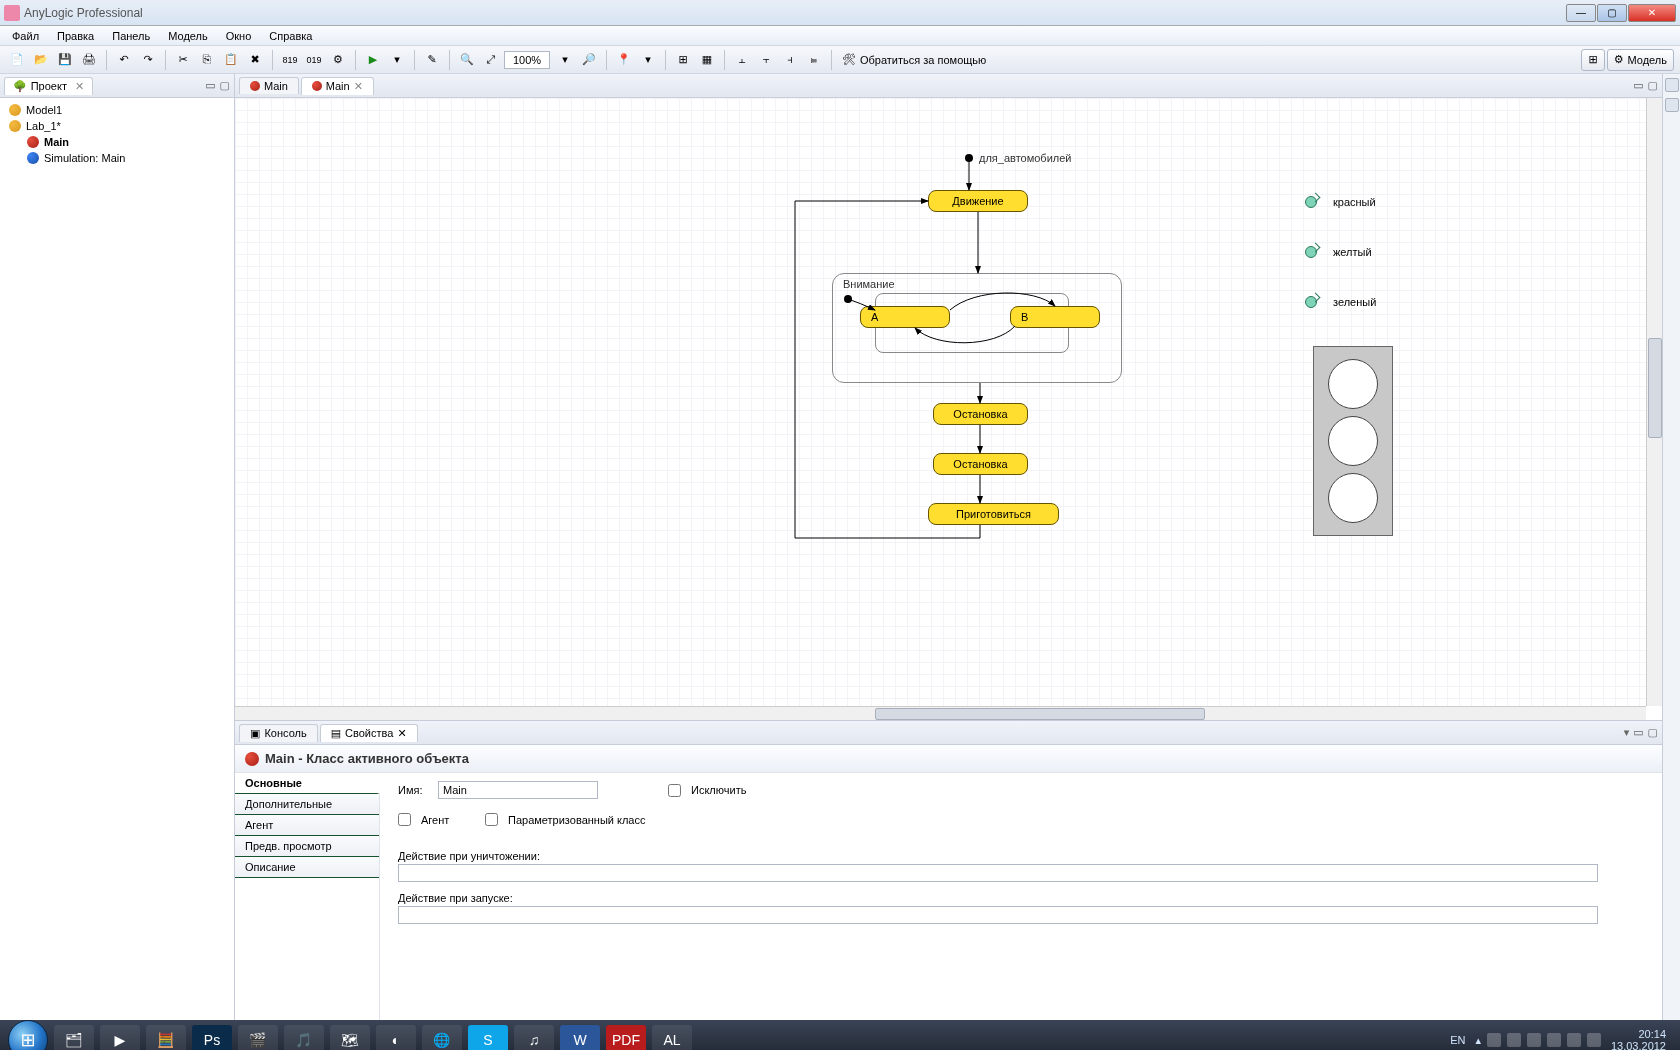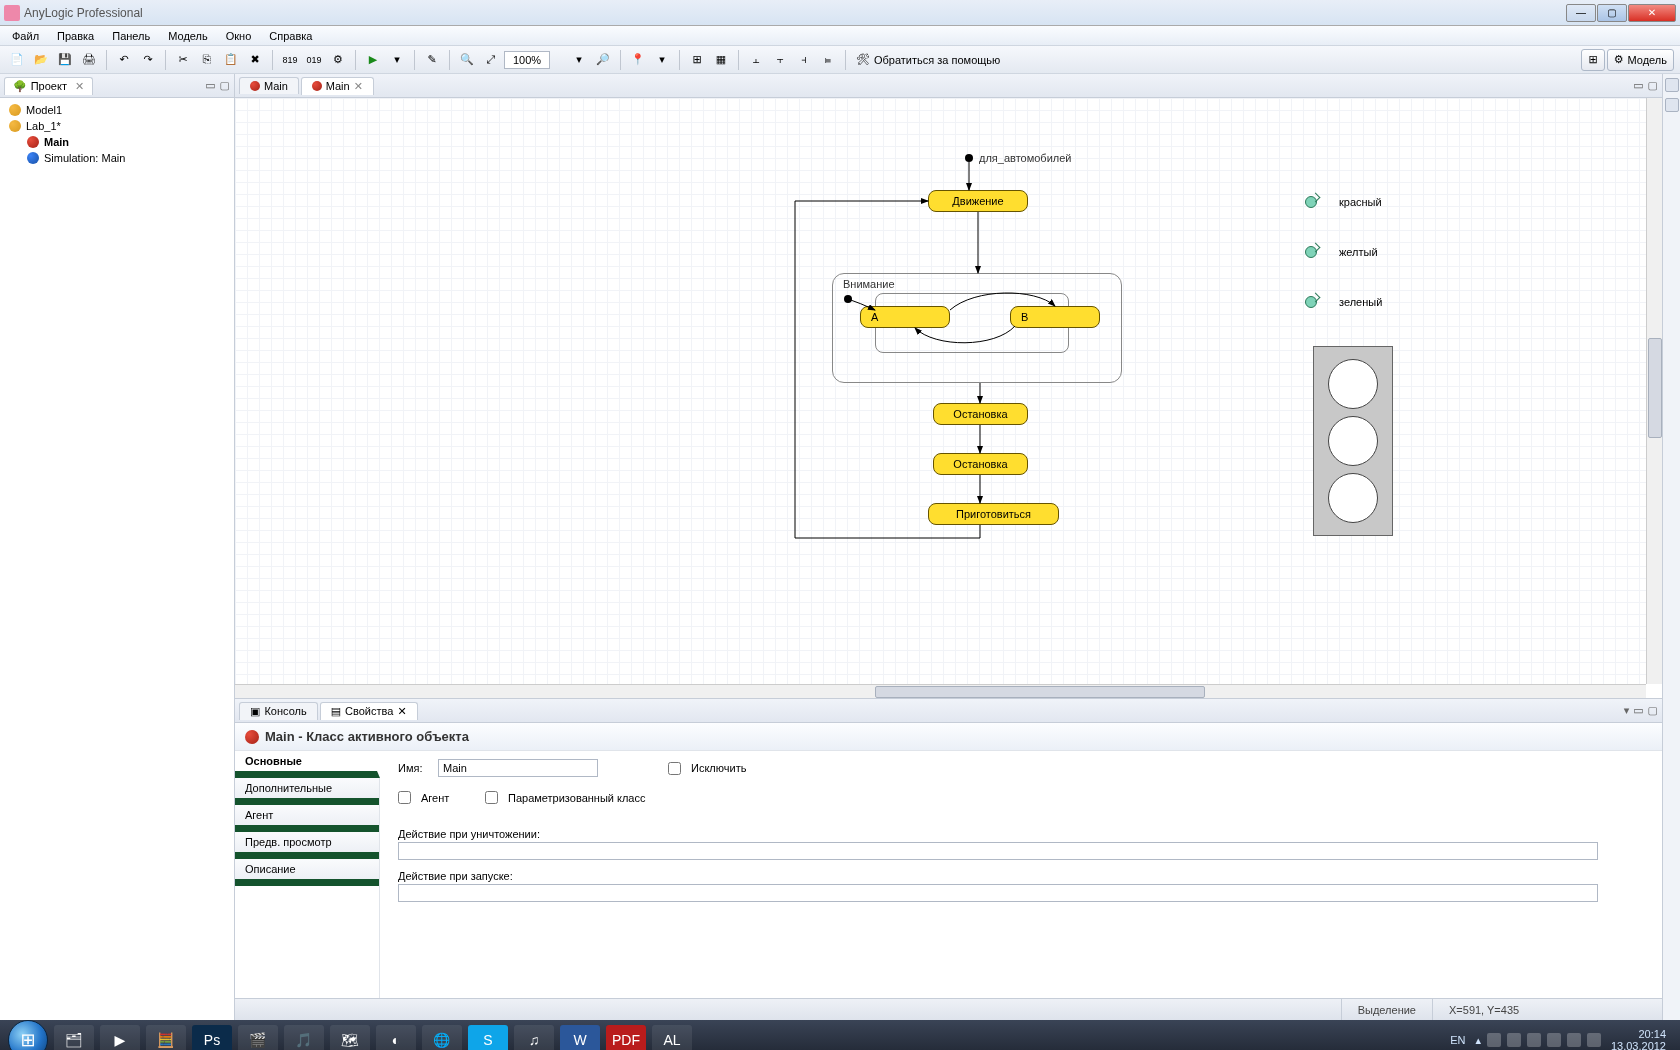--- a/index.html
+++ b/index.html
@@ -15,21 +15,21 @@
 .winbtns .max { background: linear-gradient(#d0e0f4,#aac4e6); }
 
 
 .menubar { height: 20px; background: linear-gradient(#fafcff,#e8eef6); border-bottom: 1px solid #cfd6e0; padding: 0 4px; display: flex; align-items: center; gap: 2px; }
 .menubar span { padding: 2px 8px; cursor: default; }
 
 
 .toolbar { height: 28px; background: linear-gradient(#f6f8fc,#e4e9f1); border-bottom: 1px solid #cfd6e0; display: flex; align-items: center; padding: 0 6px; gap: 2px; }
 .tbtn { width: 22px; height: 22px; display: inline-flex; align-items: center; justify-content: center; border-radius: 2px; }
 .tbsep { width: 1px; height: 20px; background: #c0c6d0; margin: 0 4px; }
-.zoom-box { display: flex; align-items: center; gap: 18px; border: 0; }
+.zoom-box { display: flex; align-items: center; gap: 4px; border: 0; }
 .zoom-box input { width: 46px; height: 18px; border: 1px solid #b0b8c5; text-align: center; font-size: 11px; }
 .help-link { display: flex; align-items: center; gap: 4px; margin-left: 4px; }
 .model-btn { margin-left: auto; display: flex; gap: 2px; }
 .model-btn button { height: 22px; padding: 0 6px; border: 1px solid #adb8c8; background: linear-gradient(#fff,#e6e9f0); border-radius: 3px; display: flex; align-items: center; gap: 4px; }
 
 
 .main-row { display: flex; height: calc(1050px - 26px - 20px - 28px - 30px); }
 
 
 .tree-panel { width: 235px; border-right: 1px solid #c6cdd8; display: flex; flex-direction: column; background: #fff; }
@@ -58,41 +58,41 @@
 .canvas {
   position: absolute; left: 0; top: 0; right: 16px; bottom: 14px;
   background-color: #fff;
   background-image: linear-gradient(#f1f3f7 1px, transparent 1px), linear-gradient(90deg, #f1f3f7 1px, transparent 1px);
   background-size: 12px 12px;
 }
 .state { position: absolute; background: #ffde2f; border: 1px solid #665400; border-radius: 8px; padding: 4px 14px; text-align: center; font-size: 11px; }
 .composite { position: absolute; border: 1px solid #888; border-radius: 12px; background: transparent; }
 .entry-dot { position: absolute; width: 8px; height: 8px; background: #000; border-radius: 50%; }
 .label { position: absolute; font-size: 11px; color: #333; }
-.event-item { position: absolute; display: flex; align-items: center; gap: 22px; }
+.event-item { position: absolute; display: flex; align-items: center; gap: 16px; }
 .event-icon { width: 12px; height: 12px; border-radius: 50%; background: #7fd3b8; border: 1px solid #2c7a5a; position: relative; }
 .event-icon::after { content: ""; position: absolute; width: 6px; height: 6px; border: 1.5px solid #2c7a5a; border-left: none; border-bottom: none; transform: rotate(45deg); top: -3px; right: -3px; }
 .traffic-light { position: absolute; width: 80px; height: 190px; background: #c8c8c8; border: 1px solid #666; display: flex; flex-direction: column; align-items: center; justify-content: space-around; padding: 8px 0; }
 .tl-circle { width: 50px; height: 50px; border-radius: 50%; background: #fff; border: 1px solid #444; }
 .hscroll { position: absolute; left: 0; right: 16px; bottom: 0; height: 14px; background: #f0f0f0; border-top: 1px solid #ccc; }
 .hthumb { position: absolute; height: 12px; top: 1px; background: #d5d9e2; border: 1px solid #a8b0bd; border-radius: 2px; }
 .vscroll { position: absolute; top: 0; bottom: 14px; right: 0; width: 16px; background: #f0f0f0; border-left: 1px solid #ccc; }
 .vthumb { position: absolute; width: 14px; left: 1px; background: #d5d9e2; border: 1px solid #a8b0bd; border-radius: 2px; }
 
 
 .props-panel { height: 300px; border-top: 1px solid #c6cdd8; display: flex; flex-direction: column; background: #fff; }
 .props-tabs { height: 24px; background: linear-gradient(#f0f3f9,#e2e7f0); border-bottom: 1px solid #c6cdd8; display: flex; align-items: center; padding: 0 4px; gap: 2px; }
 .ptab { display: flex; align-items: center; gap: 4px; padding: 2px 10px; border: 1px solid #c6cdd8; border-bottom: none; background: #f2f4f8; border-radius: 3px 3px 0 0; }
 .ptab.active { background: #fff; }
 .props-header { padding: 6px 10px; border-bottom: 1px solid #e0e4ea; display: flex; align-items: center; gap: 6px; background: linear-gradient(#fcfdff,#ebf0f7); }
 .props-header .ico { width: 14px; height: 14px; background: radial-gradient(circle at 30% 30%, #e74c3c, #a52217); border-radius: 50%; }
 .props-header .title { font-weight: bold; font-size: 13px; color: #333; }
 .props-body { display: flex; flex: 1; overflow: hidden; }
 .prop-cats { width: 145px; background: #fff; border-right: 1px solid #e0e4ea; }
-.prop-cat { padding: 4px 10px; border-bottom: 7px solid #14532d; background: linear-gradient(#fafbfd,#edf0f5); cursor: default; }
+.prop-cat { padding: 4px 10px; border-bottom: 1px solid #14532d; background: linear-gradient(#fafbfd,#edf0f5); cursor: default; }
 .prop-cat.active { background: #fff; font-weight: bold; border-right: 3px solid #fff; margin-right: -1px; }
 .prop-form { flex: 1; padding: 8px 18px; }
 .frow { display: flex; align-items: center; gap: 10px; margin-bottom: 10px; }
 .frow label { min-width: 30px; }
 .frow input[type=text] { width: 160px; border: 1px solid #b0b8c5; padding: 1px 4px; height: 18px; }
 .frow input[type=checkbox] { margin: 0; }
 .textarea-row textarea { width: 1200px; height: 18px; border: 1px solid #b0b8c5; padding: 1px 4px; resize: none; font-family: inherit; }
 
 
 .statusbar { height: 22px; background: linear-gradient(#eef1f6,#dee3ec); border-top: 1px solid #c6cdd8; display: flex; align-items: center; }
@@ -389,25 +389,20 @@
             <textarea style=""></textarea>
           </div>
           <div class="frow textarea-row" style="flex-direction:column; align-items:flex-start; gap:2px;">
             <label>Действие при запуске:</label>
             <textarea style=""></textarea>
           </div>
         </div>
       </div>
     </div>
 
-    <div class="statusbar">
-      <div class="spacer"></div>
-      <div class="cell">Выделение</div>
-      <div class="cell" style="min-width:230px;">X=591, Y=435</div>
-    </div>
 
   </div>
 
   <div class="palette-sliver">
     <div class="pico"></div>
     <div class="pico"></div>
   </div>
 
 </div>
 

